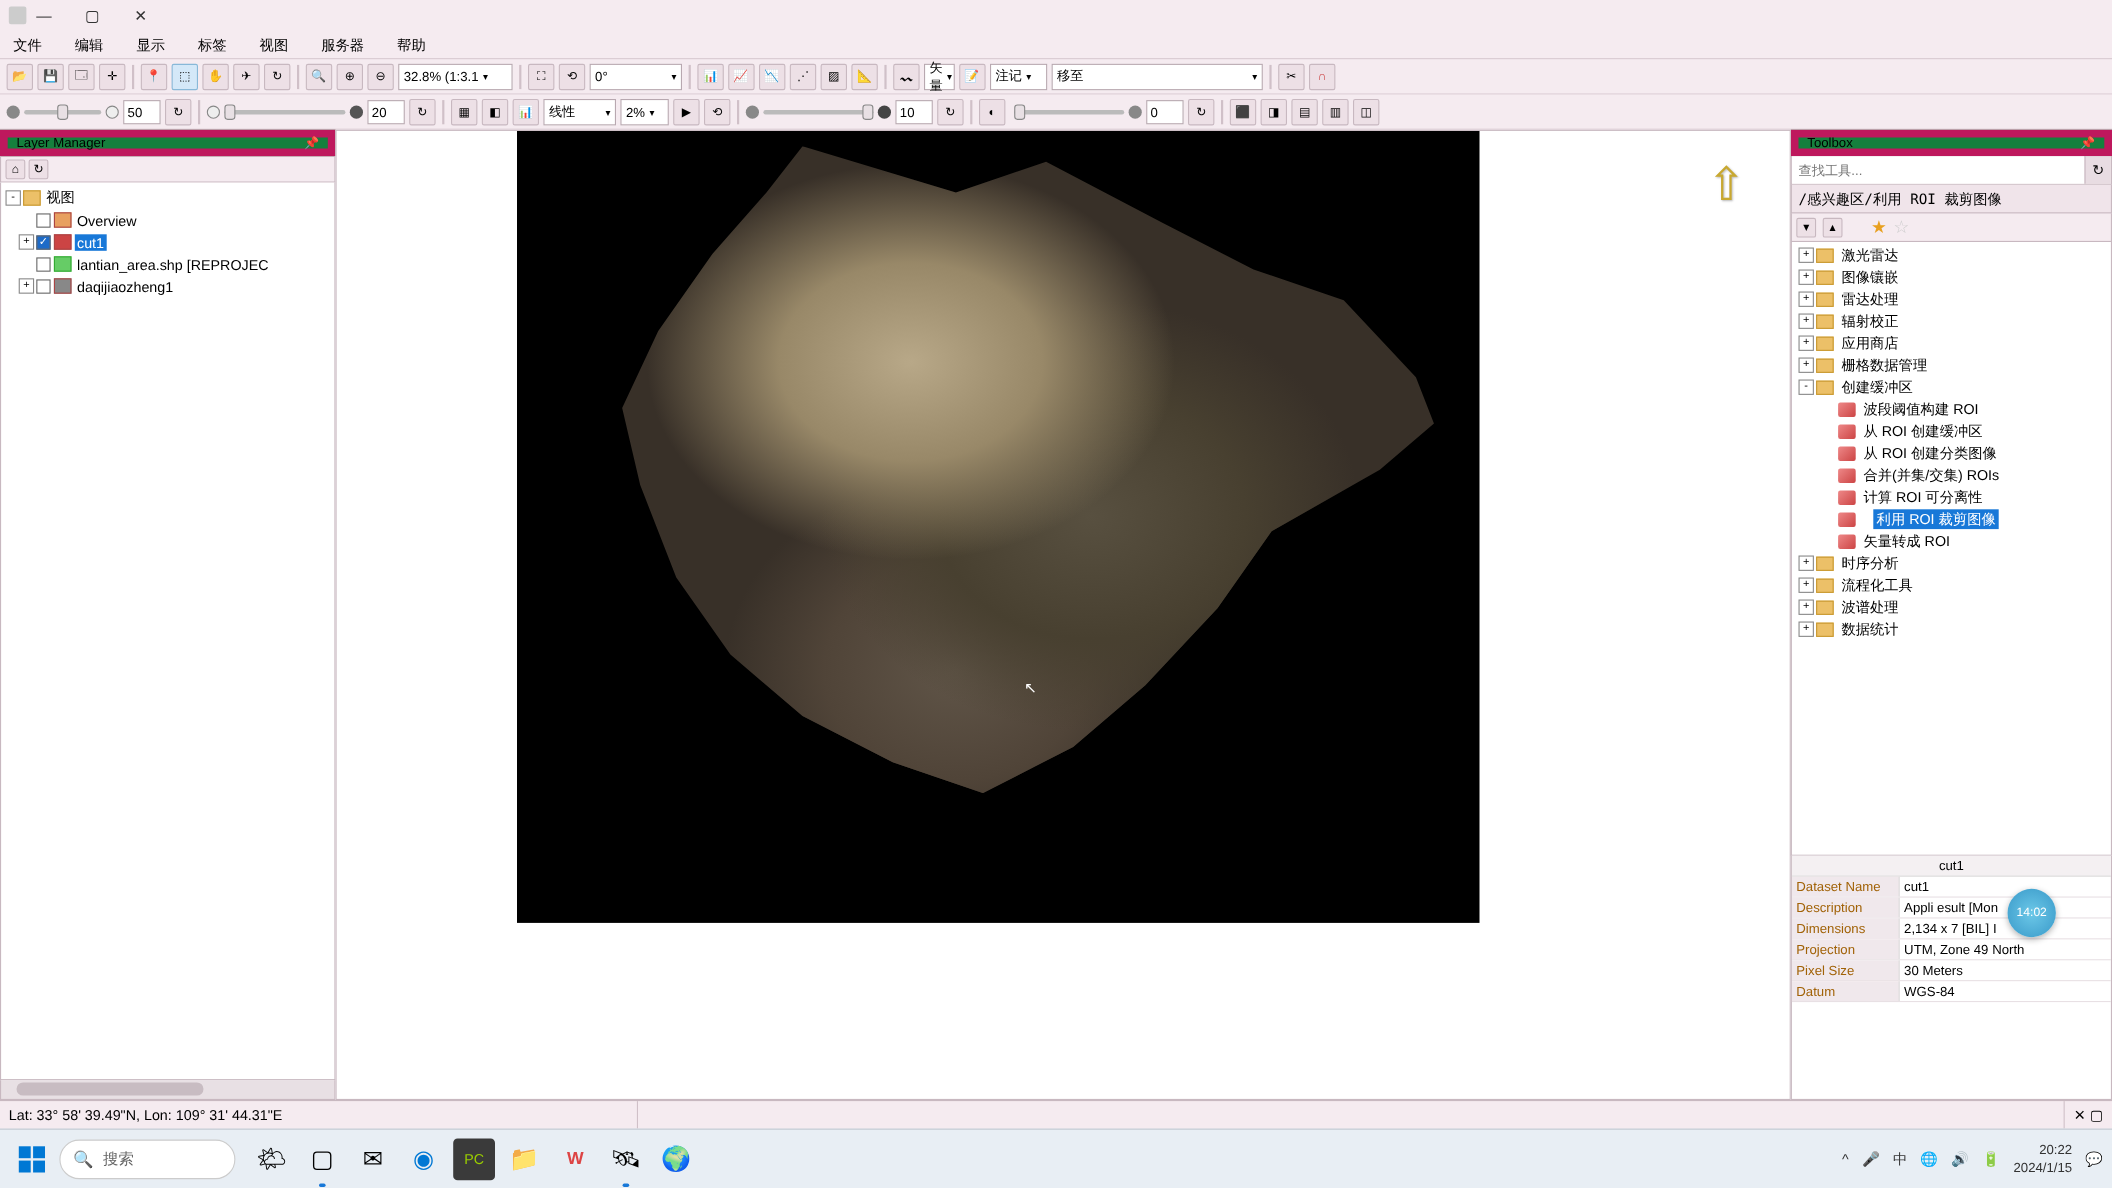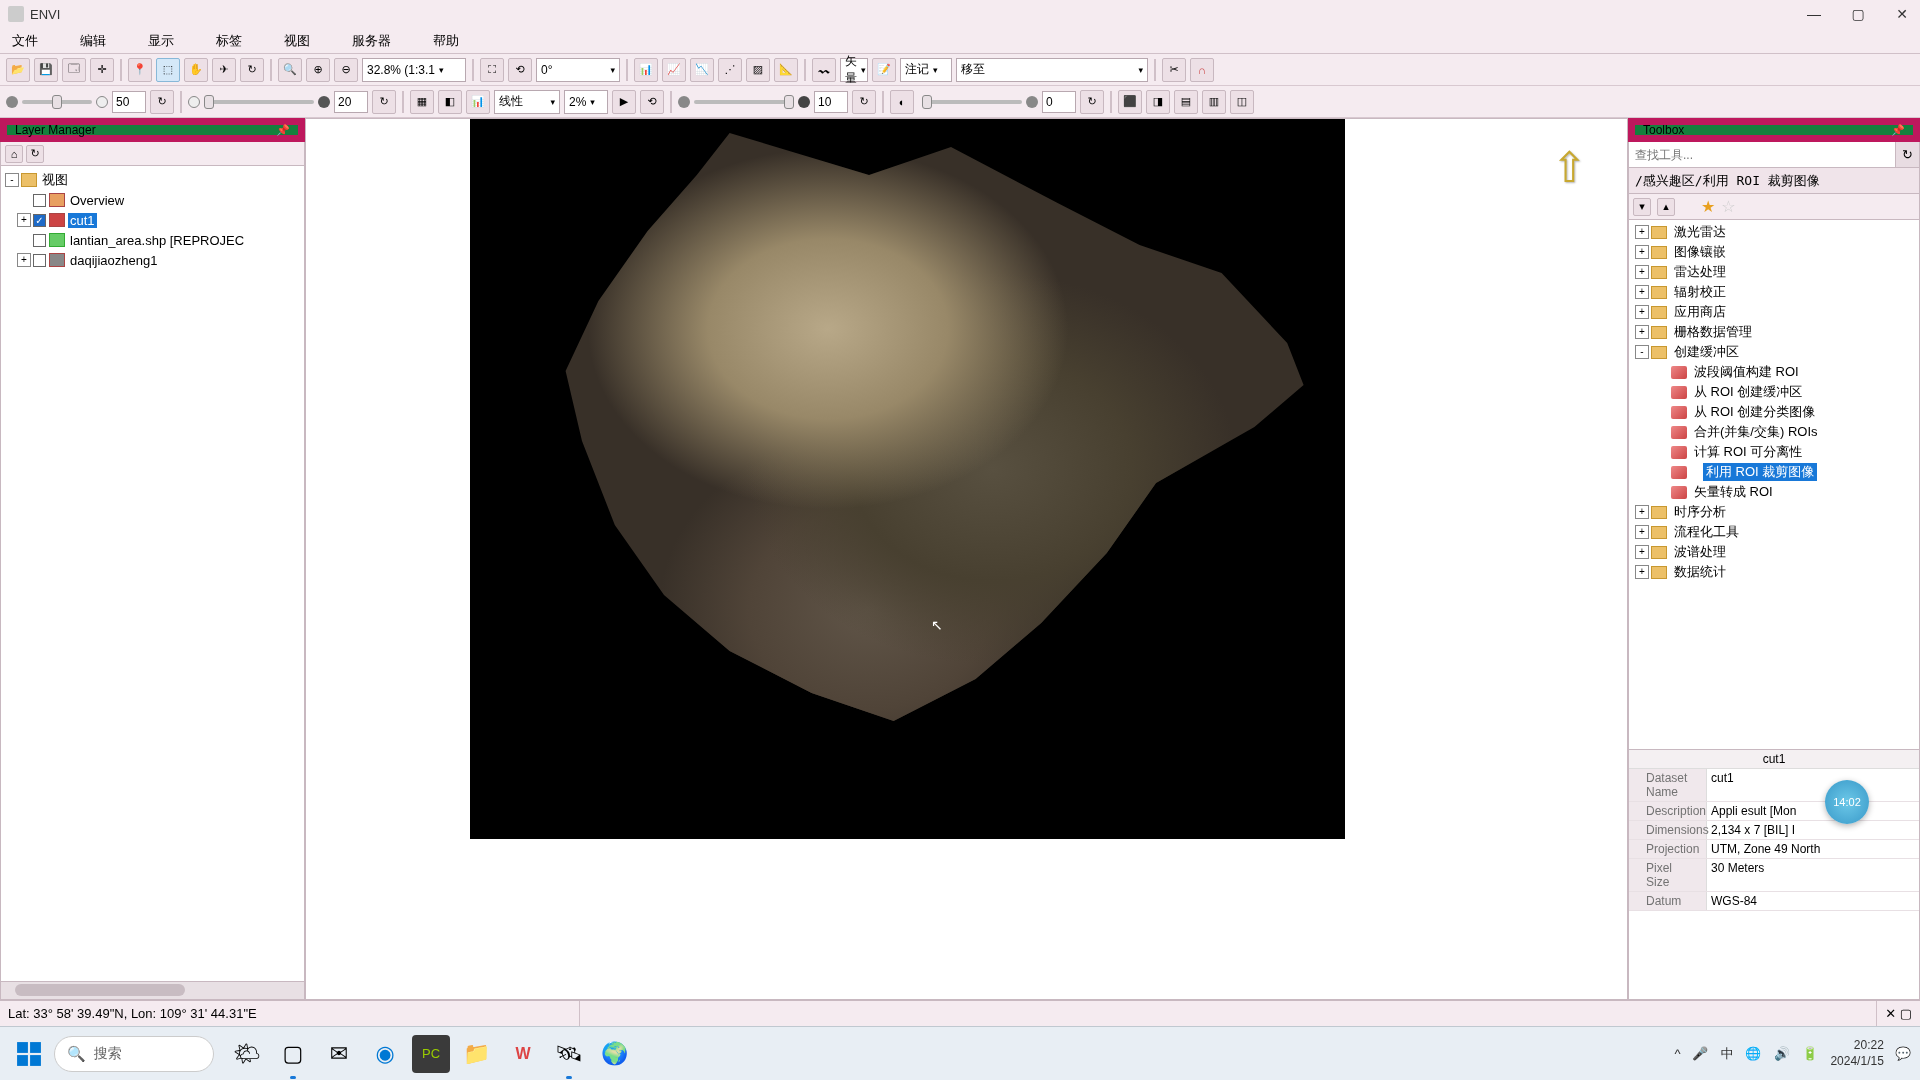--- a/index.html
+++ b/index.html
@@ -4,21 +4,21 @@
 <style>
 * { margin: 0; padding: 0; box-sizing: border-box; font-family: "Microsoft YaHei", Arial, sans-serif; }
 body { background: #f5ebf0; overflow: hidden; width: 1920px; height: 1080px; position: relative; }
 
 .titlebar { height: 28px; background: #f5ebf0; display: flex; align-items: center; padding: 0 8px; font-size: 13px; }
 .titlebar .app-icon { width: 16px; height: 16px; background: #ccc; margin-right: 6px; border-radius: 2px; }
 .titlebar .title { flex: 1; color: #333; }
 .titlebar .win-btns { display: flex; gap: 24px; }
 .titlebar .win-btn { width: 20px; height: 20px; display: flex; align-items: center; justify-content: center; font-size: 14px; color: #333; cursor: pointer; }
 
-.menubar { height: 26px; background: #f5ebf0; display: flex; align-items: center; padding: 0 8px; font-size: 13px; gap: 34px; border-bottom: 1px solid #d0c0c8; }
+.menubar { height: 26px; background: #f5ebf0; display: flex; align-items: center; padding: 0 8px; font-size: 13px; gap: 22px; border-bottom: 1px solid #d0c0c8; }
 .menubar span { cursor: pointer; padding: 2px 4px; }
 
 .toolbar1 { height: 32px; background: #f5ebf0; display: flex; align-items: center; padding: 3px 6px; gap: 4px; border-bottom: 1px solid #d8c8d0; }
 .tbtn { width: 24px; height: 24px; border: 1px solid #c8b8c0; background: #ede0e6; border-radius: 2px; display: flex; align-items: center; justify-content: center; font-size: 11px; cursor: pointer; }
 .tbtn-active { background: #d4e8f8; border-color: #88b8d8; }
 .tsep { width: 2px; height: 22px; background: #d0c0c8; margin: 0 2px; }
 .tcombo { height: 24px; border: 1px solid #b8a8b0; background: white; font-size: 12px; padding: 0 4px; display: flex; align-items: center; }
 .tcombo .arrow { margin-left: 4px; font-size: 9px; }
 
 .toolbar2 { height: 32px; background: #f5ebf0; display: flex; align-items: center; padding: 3px 6px; gap: 4px; border-bottom: 1px solid #d8c8d0; }
@@ -69,21 +69,21 @@
 .tb-tree { flex: 1; border: 1px solid #c8b8c0; border-top: none; background: white; overflow-y: auto; font-size: 13px; padding: 2px; font-family: monospace; }
 .tb-row { display: flex; align-items: center; height: 20px; white-space: nowrap; }
 .tb-folder-icon { width: 16px; height: 13px; background: #ecc068; border: 1px solid #c89830; margin-right: 4px; }
 .tb-tool-icon { width: 16px; height: 13px; background: linear-gradient(135deg,#e88 0%,#c44 100%); margin-right: 4px; border-radius: 2px; }
 .tb-label { padding: 0 3px; }
 .tb-label.selected { background: #1878d8; color: white; margin-left: 12px; }
 
 .info-panel { border: 1px solid #c8b8c0; border-top: none; background: white; font-size: 12px; font-family: monospace; position: relative; }
 .info-title { text-align: center; padding: 2px; border-bottom: 1px solid #ddd; background: #f4f0f2; }
 .info-row { display: flex; border-bottom: 1px solid #e8e0e4; }
-.info-key { width: 78px; padding: 2px 17px; background: #f0e8ec; border-right: 1px solid #ddd; color: #737373; }
+.info-key { width: 98px; padding: 2px 4px; background: #f0e8ec; border-right: 1px solid #ddd; color: #a16207; }
 .info-val { flex: 1; padding: 2px 4px; overflow: hidden; white-space: nowrap; }
 .time-badge { position: absolute; right: 50px; top: 30px; width: 44px; height: 44px; border-radius: 50%; background: radial-gradient(circle,#6cc8e8 0%,#3898c8 100%); color: white; font-size: 11px; display: flex; align-items: center; justify-content: center; box-shadow: 0 2px 6px rgba(0,0,0,0.3); }
 .info-empty { height: 88px; }
 
 .statusbar { height: 26px; background: #f5ebf0; border-top: 1px solid #c8b8c0; display: flex; align-items: center; font-size: 13px; font-family: monospace; }
 .status-cell { padding: 0 8px; border-right: 1px solid #d0c0c8; height: 100%; display: flex; align-items: center; }
 .status-cell.coords { width: 580px; }
 .status-cell.proj { width: 580px; }
 .status-close { margin-left: auto; padding: 0 8px; display: flex; align-items: center; gap: 4px; }
 
@@ -96,21 +96,20 @@
 .task-app { width: 38px; height: 38px; border-radius: 4px; display: flex; align-items: center; justify-content: center; font-size: 22px; cursor: pointer; position: relative; }
 .task-app.active::after { content: ''; position: absolute; bottom: -6px; left: 50%; transform: translateX(-50%); width: 6px; height: 3px; background: #1878d8; border-radius: 2px; }
 .task-tray { margin-left: auto; display: flex; align-items: center; gap: 12px; font-size: 13px; color: #333; }
 .task-clock { text-align: right; font-size: 12px; line-height: 1.3; }
 </style>
 </head>
 <body>
 
 <div class="titlebar">
   <div class="app-icon"></div>
-  <div class="title">ENVI</div>
   <div class="win-btns">
     <div class="win-btn">—</div>
     <div class="win-btn">▢</div>
     <div class="win-btn">✕</div>
   </div>
 </div>
 
 <div class="menubar">
   <span>文件</span>
   <span>编辑</span>

